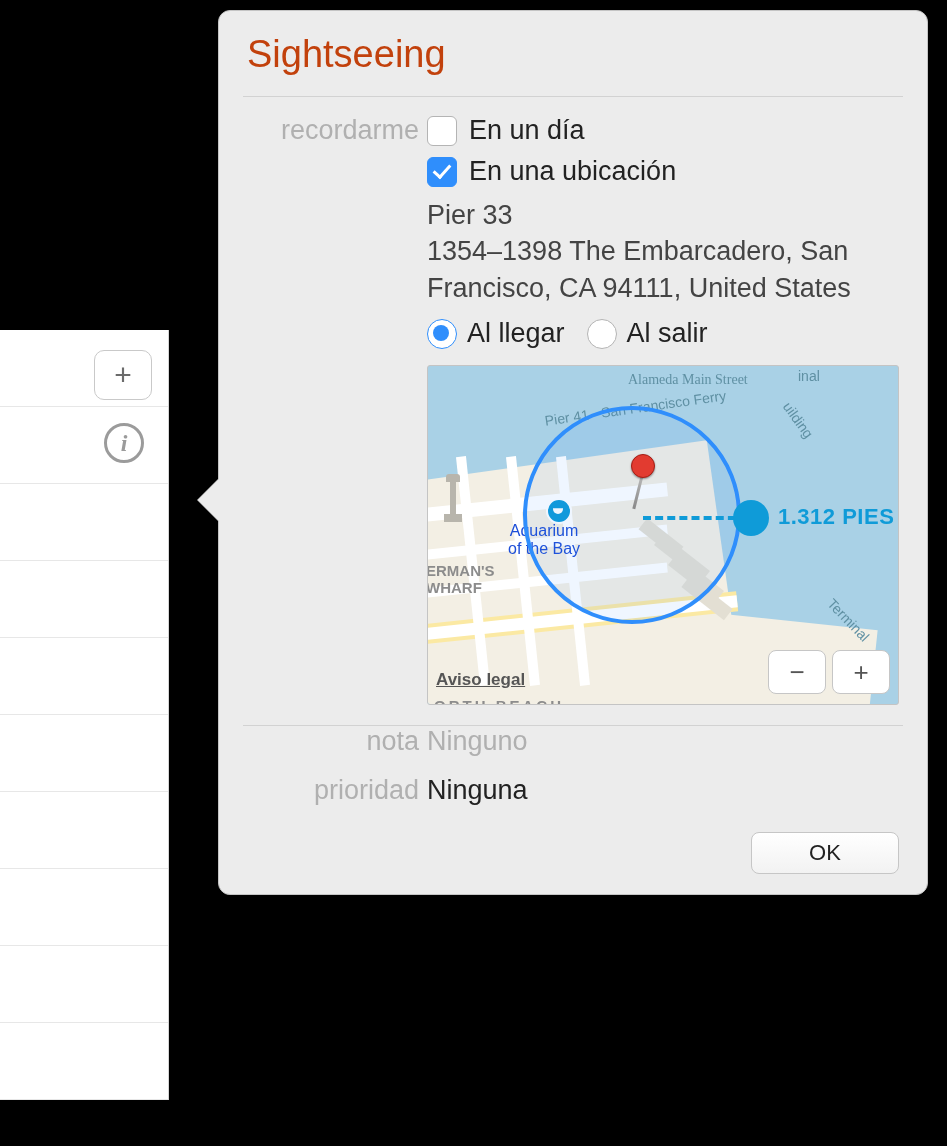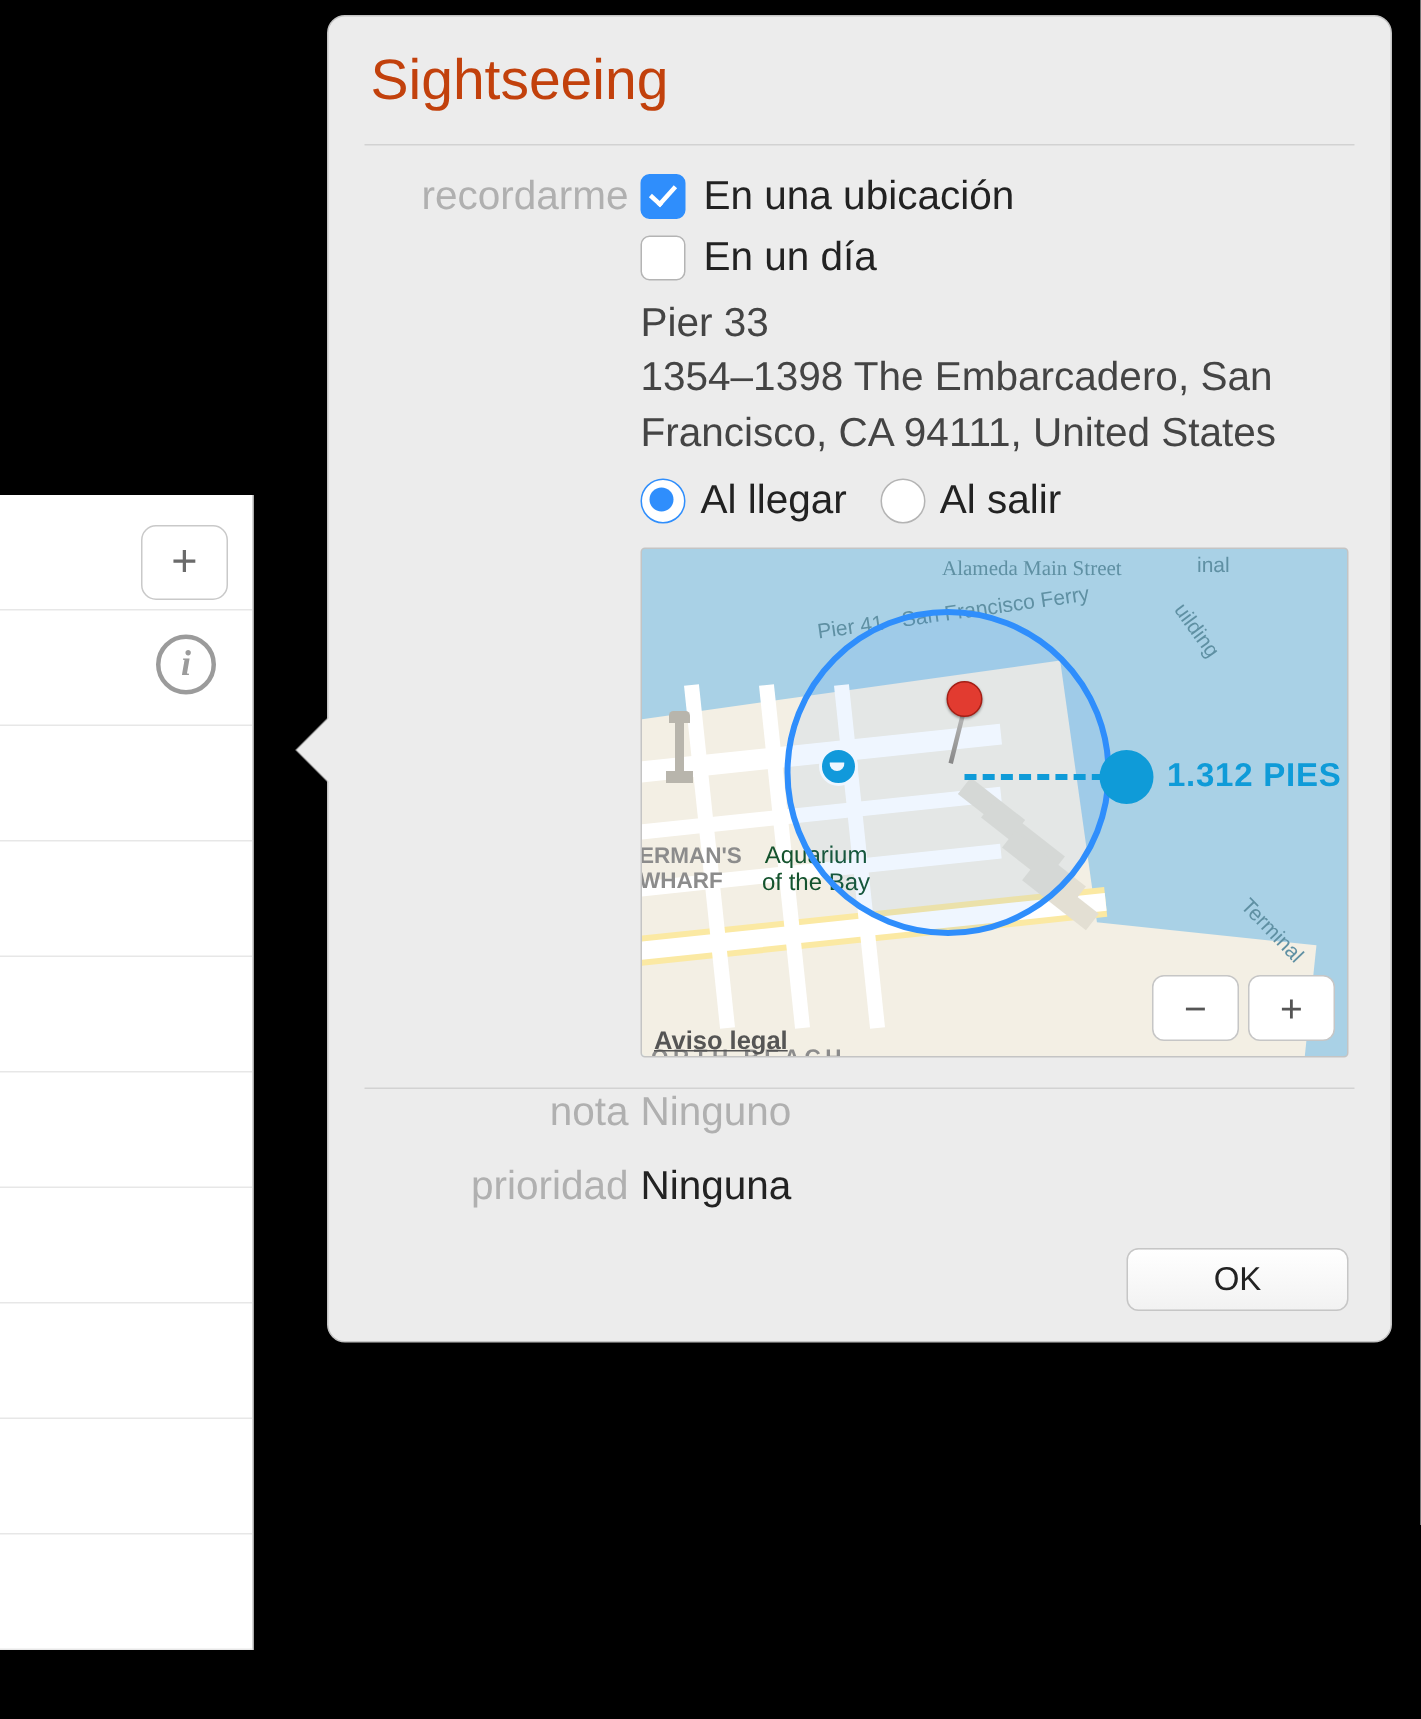--- a/index.html
+++ b/index.html
@@ -189,40 +189,40 @@
   .map .dist{
     position:absolute;left:350px;top:138px;font-size:22px;font-weight:700;
     color:#0f9bd8;letter-spacing:.5px;
   }
   .map .txt{position:absolute;font-size:14px;color:#5f90a3;font-weight:500;}
   .map .t-alameda{left:200px;top:6px;font-family:Liberation Serif, serif;}
   .map .t-pier41{left:116px;top:34px;transform:rotate(-8deg);}
   .map .t-ferry{left:350px;top:46px;transform:rotate(54deg);}
   .map .t-term{left:394px;top:246px;transform:rotate(46deg);}
   .map .t-final{left:370px;top:2px;color:#5f90a3;}
-  .map .poi{position:absolute;font-size:16px;color:#14532d;text-align:center;line-height:1.1;margin-top:40px;}
+  .map .poi{position:absolute;font-size:16px;color:#1d4ed8;text-align:center;line-height:1.1;}
   .map .poi.aq{left:80px;top:156px;}
   .map .poi-dot{
     position:absolute;width:22px;height:22px;border-radius:50%;
     background:#0f9bd8;border:2px solid #fff;
   }
   .map .poi-dot.aq{left:118px;top:132px;}
   .map .poi-dot.aq::after{content:"";position:absolute;left:5px;top:4px;width:10px;height:10px;border-radius:50%;background:#fff;clip-path:polygon(0 40%,100% 40%,100% 100%,0 100%);} 
   .map .street{position:absolute;font-size:15px;color:#8c8c8c;font-weight:600;margin-top:25px;}
   .map .st-wharf{left:-2px;top:172px;line-height:1.1;}
   .map .st-nbeach{left:6px;top:306px;letter-spacing:3px;}
   .map .monument{
     position:absolute;left:12px;top:108px;width:26px;height:50px;
   }
   .map .monument .col{position:absolute;left:10px;top:6px;width:6px;height:38px;background:#b8b5ac;}
   .map .monument .base{position:absolute;left:4px;top:40px;width:18px;height:8px;background:#b8b5ac;}
   .map .monument .cap{position:absolute;left:6px;top:0;width:14px;height:8px;background:#b8b5ac;border-radius:3px 3px 0 0;}
 
   .map .legal{
-    position:absolute;left:8px;bottom:0;font-size:17px;color:#555;
+    position:absolute;left:8px;bottom:14px;font-size:17px;color:#555;
     font-weight:600;text-decoration:underline;
   }
   .map .zoom{
     position:absolute;right:8px;bottom:10px;display:flex;gap:6px;
   }
   .map .zbtn{
     width:56px;height:42px;background:#fff;border:1px solid #c6c6c6;
     border-radius:8px;display:flex;align-items:center;justify-content:center;
     font-size:26px;color:#555;font-weight:300;
   }
@@ -268,27 +268,27 @@
 
 <div class="popover">
   <div class="title">Sightseeing</div>
   <div class="hr"></div>
 
   <div class="form-row">
     <div class="lbl">recordarme</div>
     <div class="col">
 
       <div class="chk-line">
+        <div class="chk"></div>
+        <span>En un día</span>
+      </div>
+
+      <div class="chk-line">
         <div class="chk on"></div>
         <span>En una ubicación</span>
-      </div>
-
-      <div class="chk-line">
-        <div class="chk"></div>
-        <span>En un día</span>
       </div>
 
       <div class="addr">
         <div>Pier 33</div>
         <div>1354–1398 The Embarcadero, San Francisco, CA  94111, United States</div>
       </div>
 
       <div class="radio-line">
         <div class="radio on">
           <div class="dot"></div>

